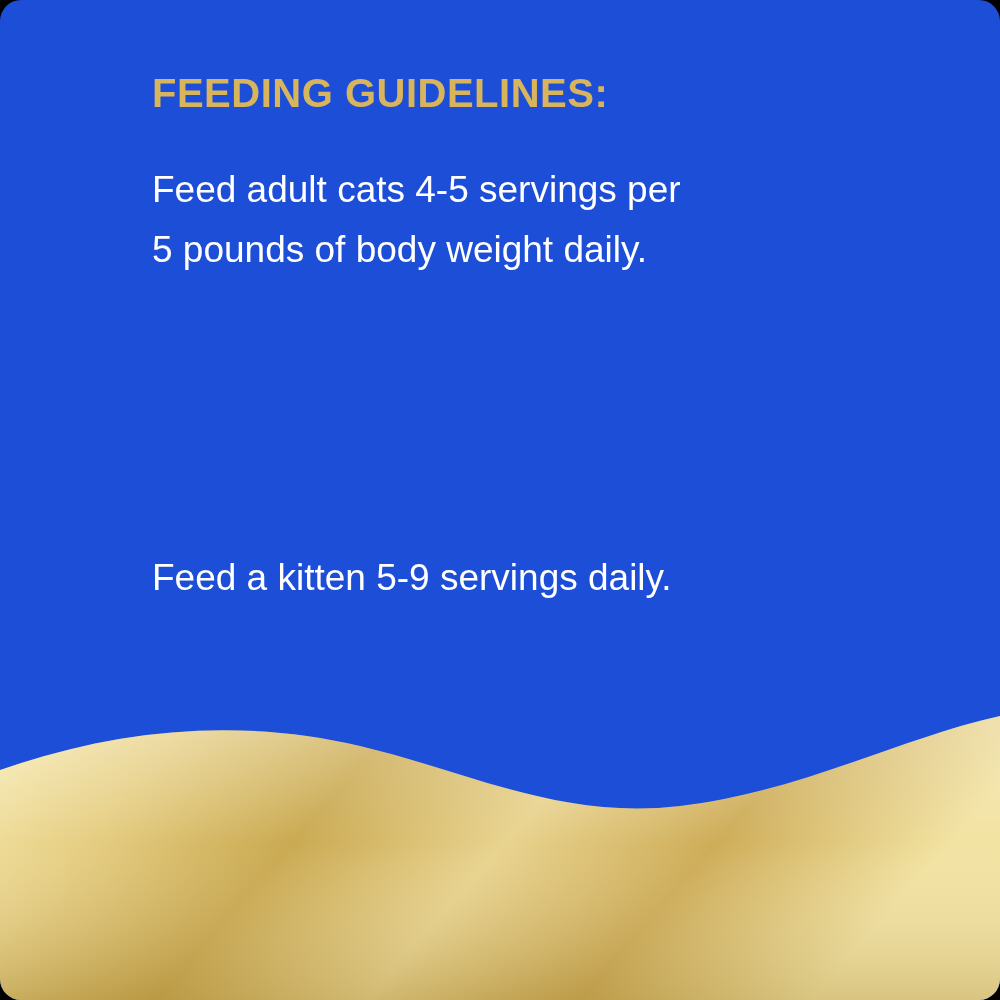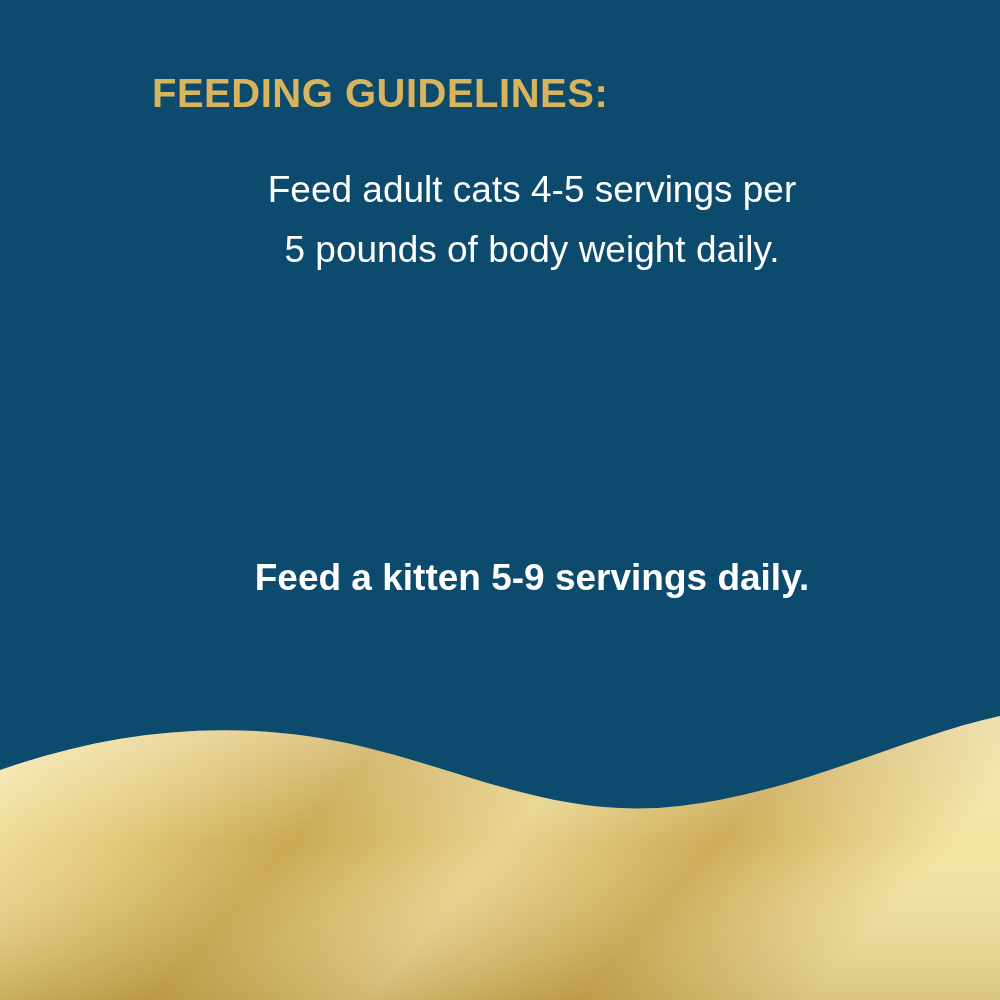--- a/index.html
+++ b/index.html
@@ -10,22 +10,23 @@
     width: 1000px;
     height: 1000px;
     background: #000000;
     font-family: "Liberation Sans", sans-serif;
     overflow: hidden;
   }
   .panel {
     position: relative;
     width: 1000px;
     height: 1000px;
-    background: #0c4a6e;
+    background: #1d4ed8;
     overflow: hidden;
+    border-radius: 21px;
   }
   .content {
     position: absolute;
     left: 152px;
     top: 70px;
     width: 760px;
   }
   .heading {
     color: #D8B45C;
     font-size: 40px;
@@ -34,21 +35,20 @@
     line-height: 1.15;
     margin: 0 0 44px 0;
     white-space: nowrap;
   }
   .guideline {
     color: #FFFFFF;
     font-size: 37px;
     font-weight: normal;
     line-height: 1.62;
     margin: 0;
-    text-align: center;
   }
   .gap-1 { height: 136px; }
   .gap-2 { height: 132px; }
   .wave-wrap {
     position: absolute;
     left: 0;
     bottom: 0;
     width: 1000px;
     height: 290px;
   }
@@ -67,21 +67,21 @@
     <h1 class="heading">FEEDING GUIDELINES:</h1>
 
     <p class="guideline" style="white-space: pre-line;">Feed adult cats 4-5 servings per
 5 pounds of body weight daily.</p>
 
     <div class="gap-1"></div>
 
 
     <div class="gap-2"></div>
 
-    <p class="guideline" style="white-space: pre-line; font-weight: bold;">Feed a kitten 5-9 servings daily.</p>
+    <p class="guideline" style="white-space: pre-line;">Feed a kitten 5-9 servings daily.</p>
   </div>
 
   <div class="wave-wrap">
     <svg viewBox="0 0 1000 290" preserveAspectRatio="none" xmlns="http://www.w3.org/2000/svg">
       <defs>
         <linearGradient id="goldGrad" x1="0" y1="0" x2="1" y2="0.25">
           <stop offset="0%" stop-color="#F7EAAE"></stop>
           <stop offset="18%" stop-color="#E6CE82"></stop>
           <stop offset="38%" stop-color="#C9A84E"></stop>
           <stop offset="58%" stop-color="#E8D28C"></stop>

